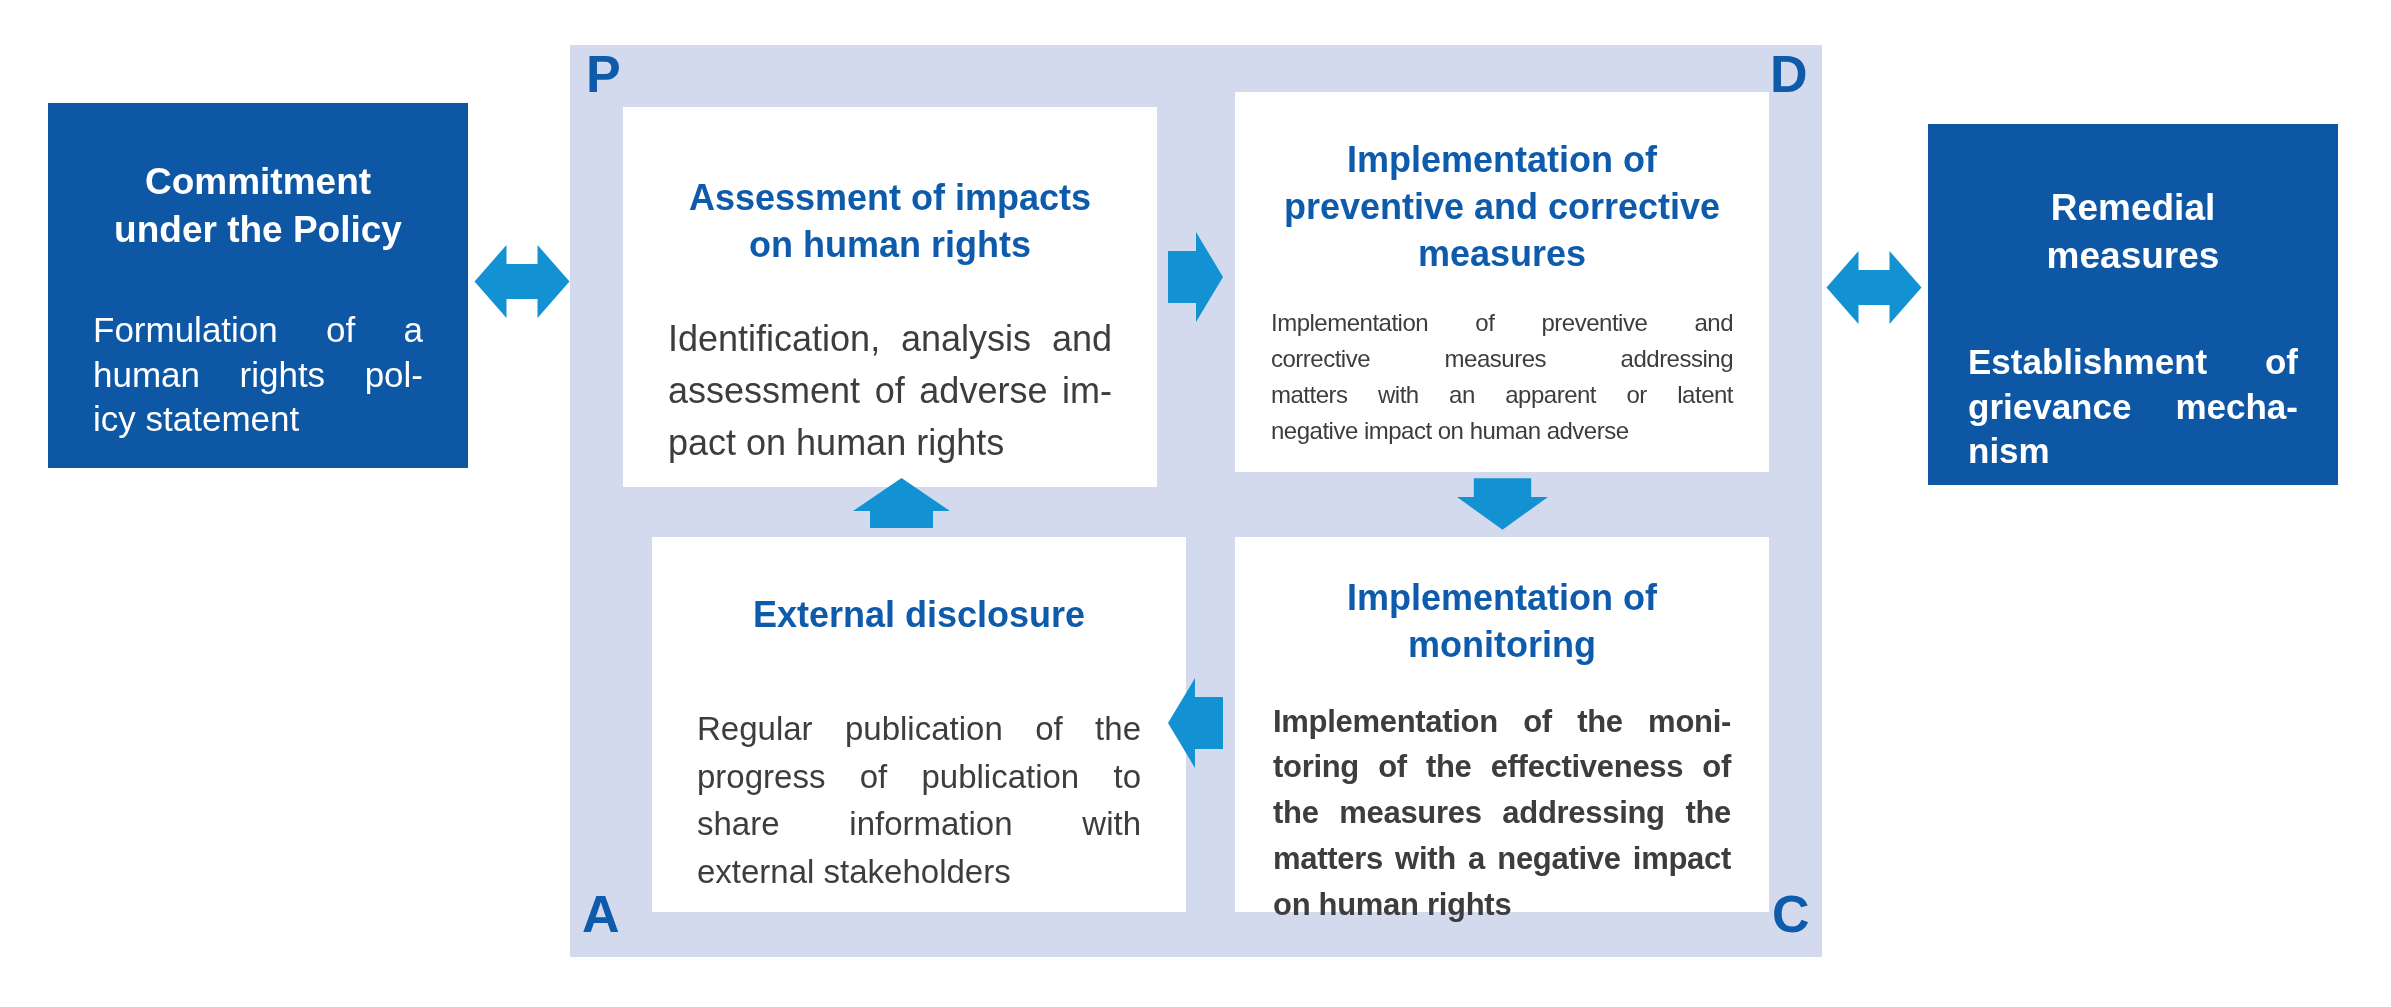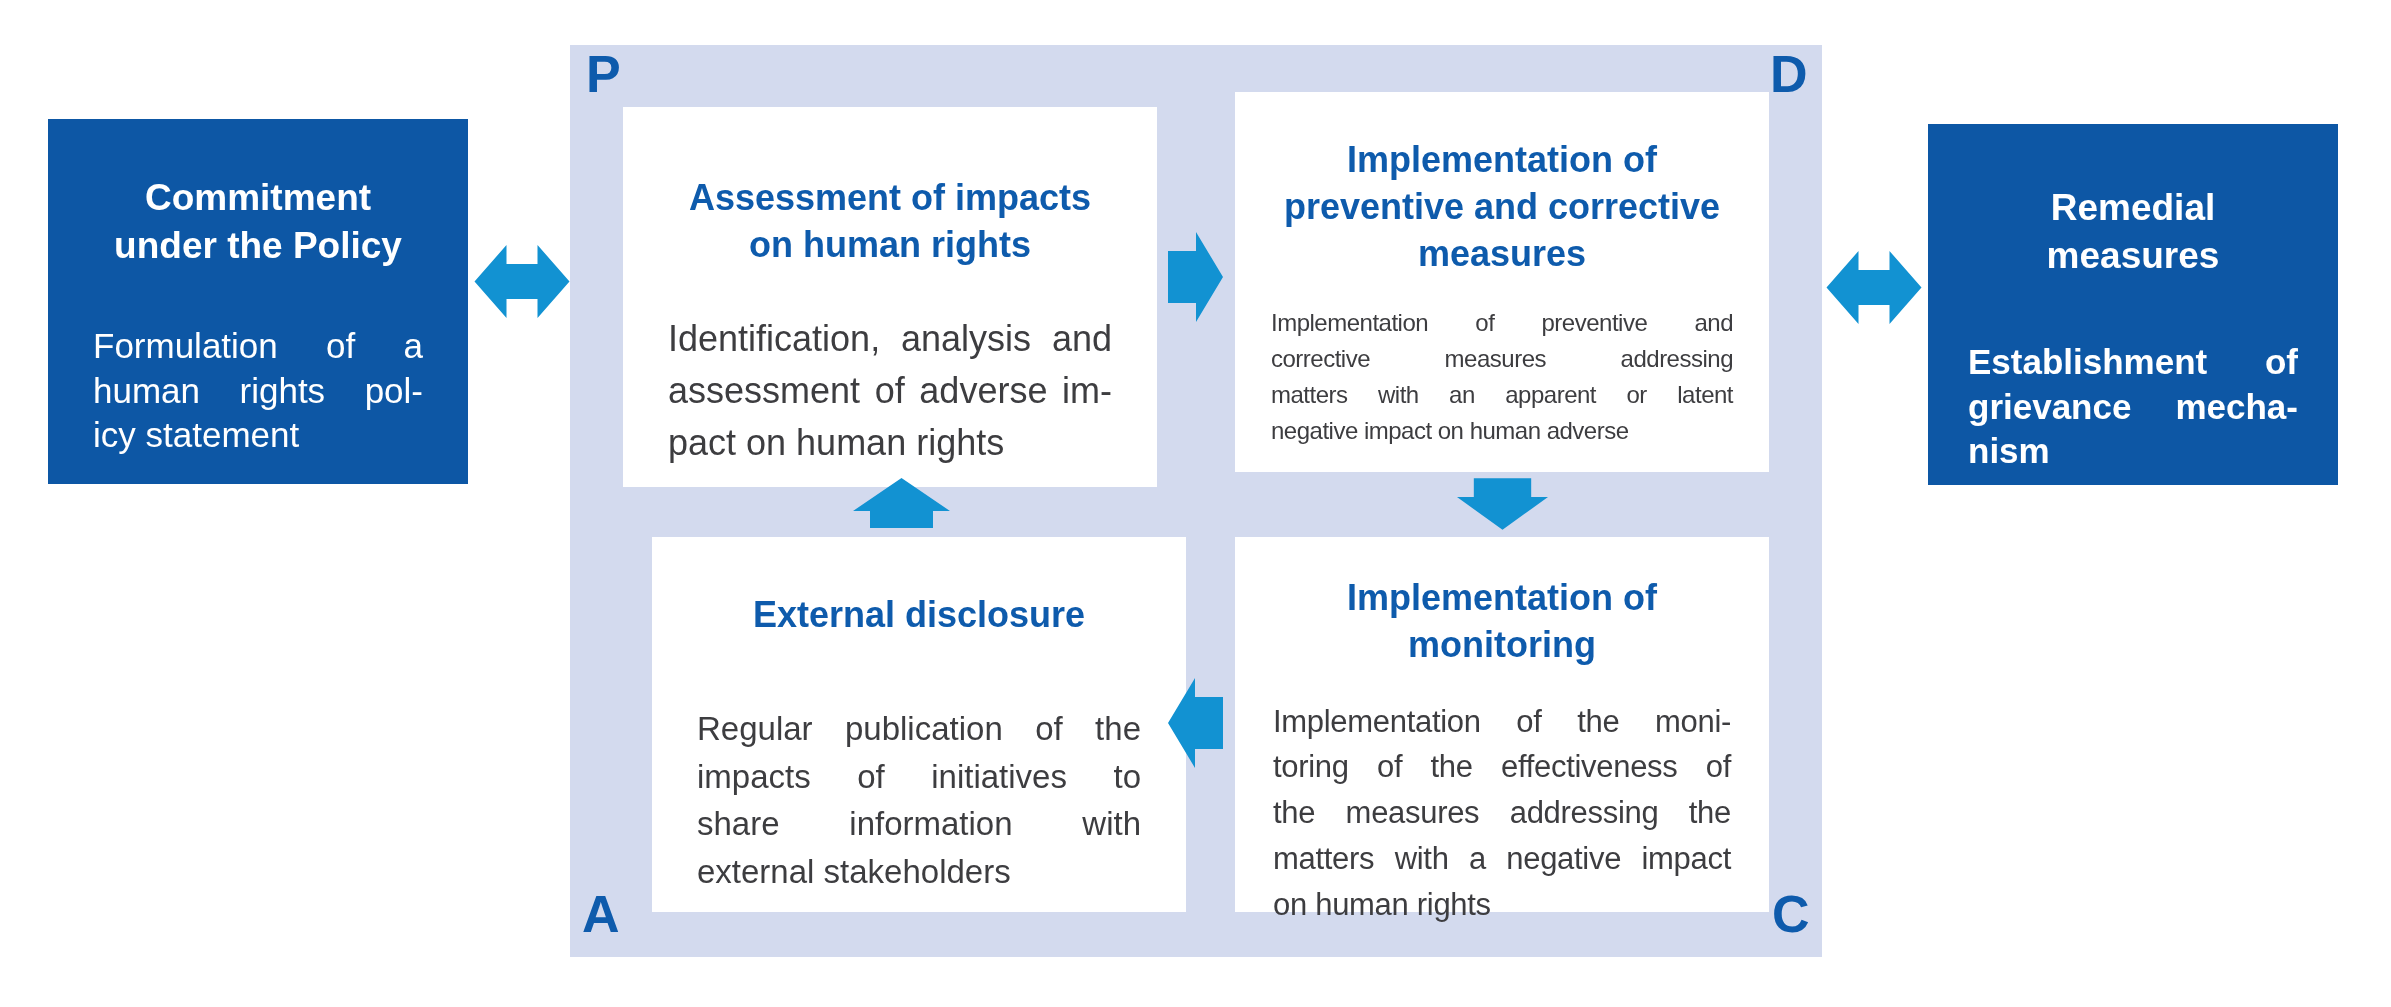--- a/index.html
+++ b/index.html
@@ -23,39 +23,39 @@
     position:absolute;color:var(--heading-blue);font-size:52px;font-weight:700;
     line-height:1;
   }
   .blue-box{
     position:absolute;background:var(--box-blue);color:var(--white);
     box-sizing:border-box;
   }
   .blue-box .box-title{font-size:37px;font-weight:700;line-height:1.3;}
   .blue-box .box-title .tline{text-align:center;}
   .blue-box .box-body{font-size:35px;line-height:1.27;margin-top:54px;}
-  #left-box{left:48px;top:119px;width:420px;height:365px;padding:55px 45px 0 45px;}
+  #left-box{left:48px;top:103px;width:420px;height:365px;padding:55px 45px 0 45px;}
   #right-box{left:1928px;top:124px;width:410px;height:361px;padding:60px 40px 0 40px;}
   #right-box .box-body{margin-top:60px;font-weight:bold;}
   .white-box{
     position:absolute;background:var(--white);box-sizing:border-box;
   }
   .white-box .box-title{color:var(--heading-blue);font-size:36px;font-weight:700;line-height:1.3;}
   .white-box .box-title .tline{text-align:center;}
   .white-box .box-body{color:var(--body-text);line-height:1.45;}
   .box-body .tline{text-align:justify;text-align-last:justify;}
   .box-body .tline:last-child{text-align-last:left;}
   #box-plan{left:623px;top:92px;width:534px;height:380px;padding:68px 45px 0 45px;margin-top:15px;}
   #box-plan .box-body{font-size:36px;margin-top:44px;}
   #box-do{left:1235px;top:92px;width:534px;height:380px;padding:45px 36px 0 36px;}
   #box-do .box-body{font-size:24px;margin-top:28px;letter-spacing:-0.5px;line-height:1.5;}
   #box-act{left:652px;top:537px;width:534px;height:375px;padding:55px 45px 0 45px;}
   #box-act .box-body{font-size:33px;margin-top:66px;}
   #box-check{left:1235px;top:537px;width:534px;height:375px;padding:38px 38px 0 38px;}
-  #box-check .box-body{font-size:31px;margin-top:30px;letter-spacing:-0.3px;line-height:1.48;}
+  #box-check .box-body{font-size:31px;margin-top:30px;letter-spacing:-0.3px;line-height:1.48;font-weight:bold;}
   .arrow{position:absolute;color:var(--arrow-blue);}
   .arrow svg{display:block;width:100%;height:100%;}
   #arrow-left-dbl{left:474px;top:234px;width:96px;height:95px;}
   #arrow-right-dbl{left:1826px;top:240px;width:96px;height:95px;}
   #arrow-plan-do{left:1168px;top:232px;width:55px;height:90px;}
   #arrow-do-check{left:1457px;top:478px;width:91px;height:52px;}
   #arrow-check-act{left:1168px;top:678px;width:55px;height:90px;}
   #arrow-act-plan{left:853px;top:478px;width:97px;height:50px;}
 </style>
 </head>
@@ -119,21 +119,21 @@
         <div class="tline">negative impact on human adverse</div>
       </div>
   </div>
 
   <div class="white-box" id="box-act">
     <div class="box-title">
         <div class="tline">External disclosure</div>
       </div>
     <div class="box-body">
         <div class="tline">Regular publication of the</div>
-        <div class="tline">impacts of initiatives to</div>
+        <div class="tline">progress of publication to</div>
         <div class="tline">share information with</div>
         <div class="tline">external stakeholders</div>
       </div>
   </div>
 
   <div class="white-box" id="box-check">
     <div class="box-title">
         <div class="tline">Implementation of</div>
         <div class="tline">monitoring</div>
       </div>

